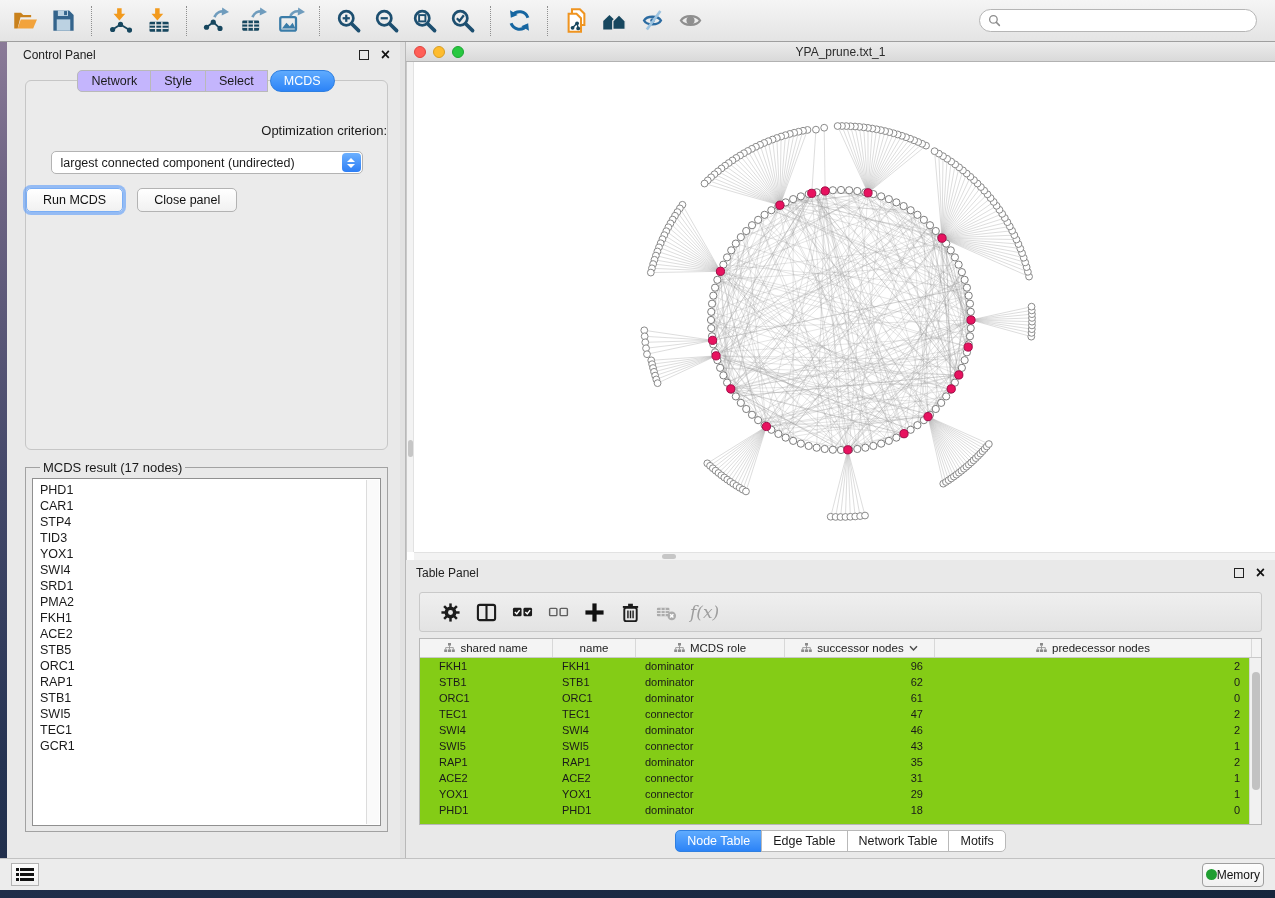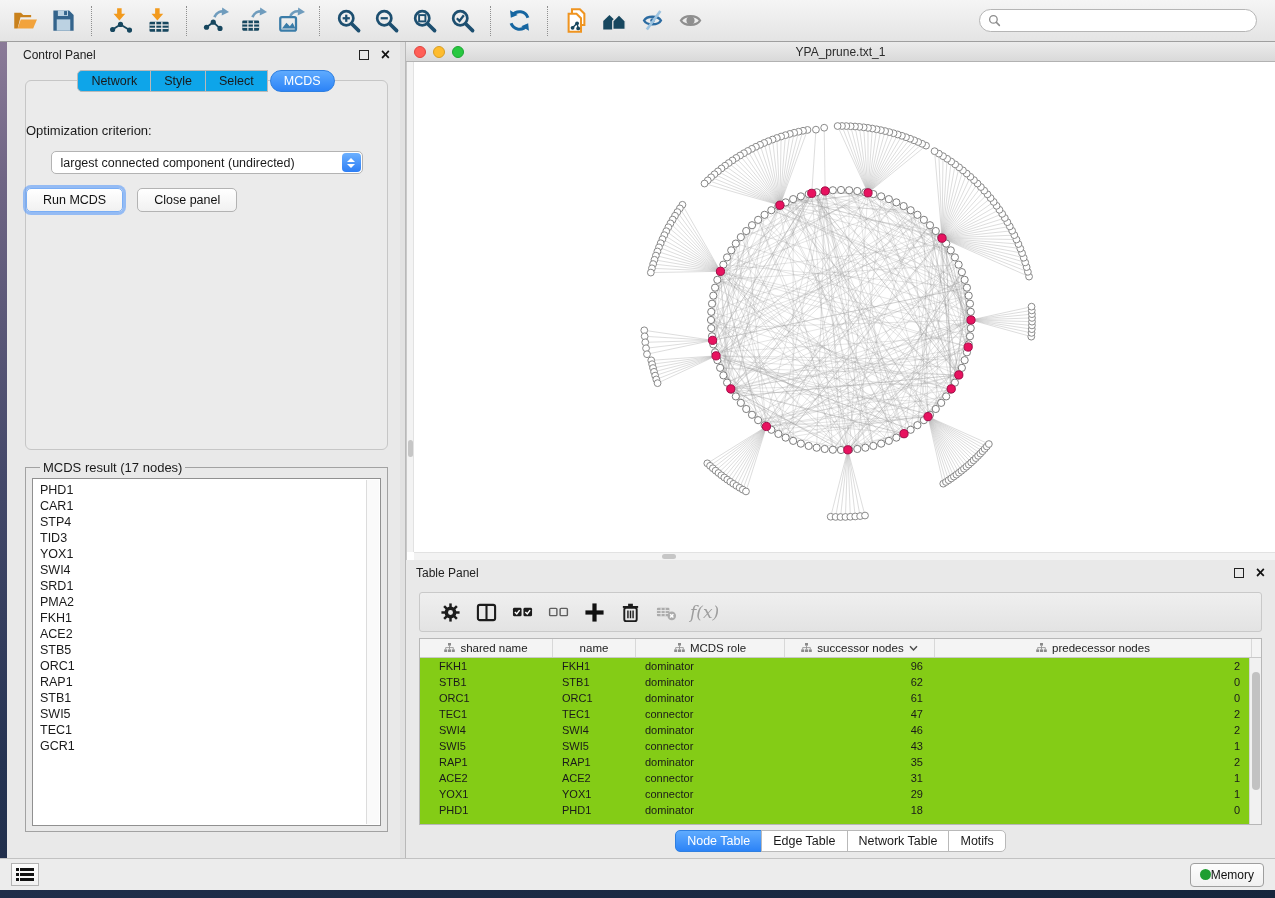--- a/index.html
+++ b/index.html
@@ -34,28 +34,28 @@
   
   .main { position:absolute; left:7px; top:42px; right:0; bottom:40px; display:flex; }
 
   
   .control-panel { width:393px; background:#e9e9e9; display:flex; flex-direction:column;padding-left:6px; }
   .panel-header { height:26px; display:flex; align-items:center; padding:0 10px; font-size:12px; color:#222; flex:0 0 auto; }
   .panel-header .sp { flex:1; }
   .float-icon { width:10px; height:10px; border:1.5px solid #222; display:inline-block; margin-right:12px; }
   .close-icon { font-size:16px; font-weight:bold; color:#111; line-height:10px; }
   .cp-tabs { display:flex; justify-content:center; margin-top:2px; flex:0 0 auto; position:relative; z-index:2; }
-  .cp-tab { background:#0ea5e9; border:1px solid #b9b9b9; margin-left:-1px; padding:3px 13px;
+  .cp-tab { background:#c4b5fd; border:1px solid #b9b9b9; margin-left:-1px; padding:3px 13px;
     font-size:12.5px; color:#1a1a1a; }
   .cp-tab:first-child { border-top-left-radius:5px; border-bottom-left-radius:5px; }
   .cp-tab.active { background:linear-gradient(#5fabfe,#2c83f7); color:#fff; border-color:#2f7fe0;
     border-radius:11px; margin-left:2px; }
   .cp-box { margin:-12px 12px 0; padding-top:30px; height:370px; background:#ebebeb;
     border:1px solid #c6c6c6; border-radius:6px; flex:0 0 auto; }
-  .opt-label { text-align:left; font-size:13px; margin-top:12px; }
+  .opt-label { text-align:right; font-size:13px; margin-top:12px; }
   .mac-select { width:312px; height:23px; margin:13px auto 0; background:#fff; border:1px solid #b3b3b3;
     border-radius:5px; display:flex; align-items:center; font-size:12.5px; padding-left:9px; }
   .mac-select .val { flex:1; }
   .stepper { width:19px; height:19px; margin:1px; border-radius:4px;
     background:linear-gradient(#6cb0fe,#2d7ef5); display:flex; flex-direction:column;
     align-items:center; justify-content:center; gap:2px; }
   .stepper i { display:block; width:0; height:0; border-left:4px solid transparent; border-right:4px solid transparent; }
   .stepper .up { border-bottom:4px solid #fff; }
   .stepper .dn { border-top:4px solid #fff; }
   .btn-row { display:flex; gap:14px; margin-top:14px; }
@@ -118,21 +118,21 @@
 
   
   .statusbar { position:absolute; left:0; right:0; bottom:8px; height:32px; background:#ececec;
     border-top:1px solid #c2c2c2; display:flex; align-items:center; padding:0 11px; }
   .list-btn { width:28px; height:23px; background:linear-gradient(#fdfdfd,#f0f0f0); border:1px solid #b3b3b3;
     display:flex; align-items:center; justify-content:center; }
   .li-icon { display:flex; flex-direction:column; gap:2.5px; }
   .li-icon i { display:block; width:14px; height:2.5px; background:#111; position:relative; }
   .li-icon i::before { content:""; position:absolute; left:-4px; top:0; width:2.5px; height:2.5px; background:#111; }
   .li-icon i { margin-left:4px; }
-  .mem-btn { margin-left:auto; height:24px; padding:0 9px; background:linear-gradient(#fdfdfd,#f0f0f0);
+  .mem-btn { margin-left:auto; height:24px; padding:0 3px; background:linear-gradient(#fdfdfd,#f0f0f0);
     border:1px solid #9e9e9e; border-radius:4px; display:flex; align-items:center; 
     font-size:12px; font-family:"Liberation Sans",sans-serif; color:#111; }
   .mem-dot { width:11px; height:11px; border-radius:50%; background:#1f9e31; }
 </style>
 </head>
 <body>
 
 <div class="app">
 
   <div class="toolbar">

